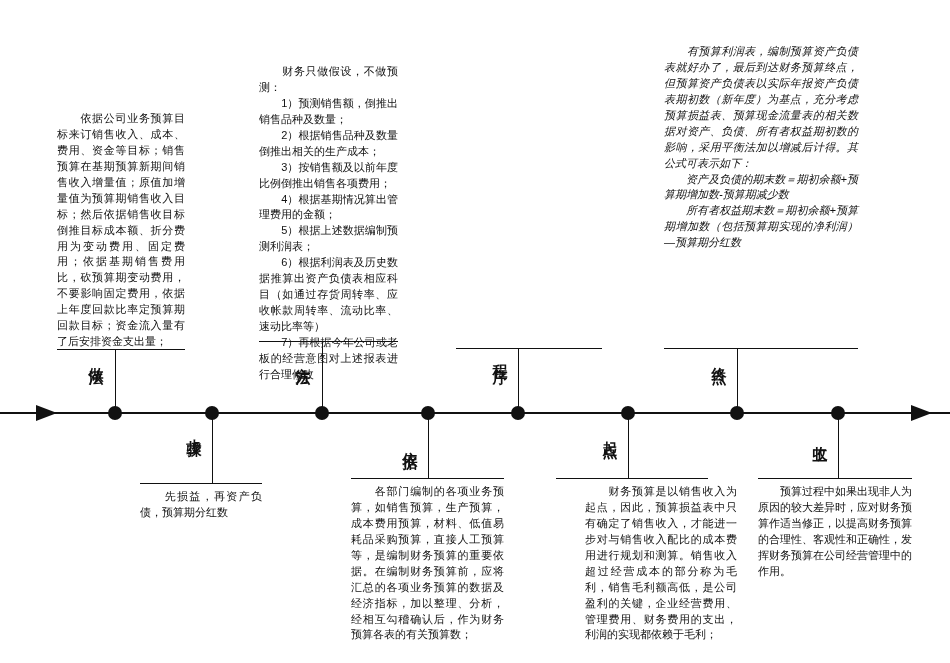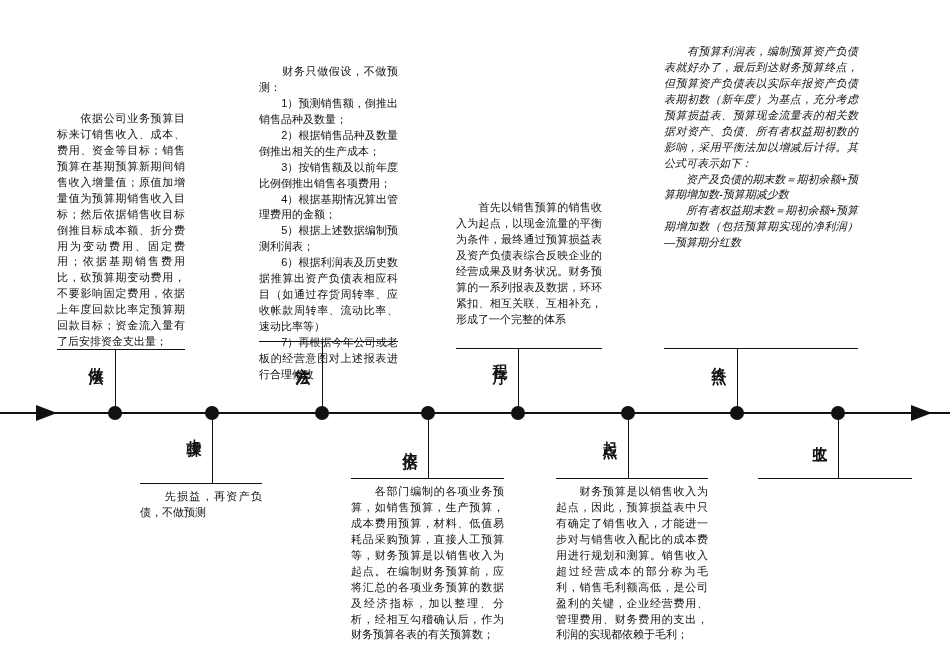--- a/index.html
+++ b/index.html
@@ -81,21 +81,21 @@
   .chengxu-dot   { left: 511px; }
   .chengxu-vline { left: 518px; top: 348px; height: 65px; }
   .chengxu-hline { left: 456px; top: 348px; width: 146px; }
   .chengxu-note  { left: 456px; top: 200px; width: 146px; }
   .chengxu-label { left: 490px; top: 353px; }
 
   
   .qidian-dot   { left: 621px; }
   .qidian-vline { left: 628px; top: 414px; height: 64px; }
   .qidian-hline { left: 556px; top: 478px; width: 152px; }
-  .qidian-note  { left: 556px; top: 484px; width: 152px; }
+  .qidian-note  { left: 585px; top: 484px; width: 152px; }
   .qidian-label { left: 600px; top: 429px; }
 
   
   .zhongdian-dot   { left: 730px; }
   .zhongdian-vline { left: 737px; top: 348px; height: 65px; }
   .zhongdian-hline { left: 664px; top: 348px; width: 194px; }
   .zhongdian-note  { left: 664px; top: 44px;  width: 194px; font-style: italic; }
   .zhongdian-label { left: 709px; top: 355px; }
 
   
@@ -113,63 +113,63 @@
   <div class="axis"></div>
   <div class="arrow arrow-left"></div>
   <div class="arrow arrow-right"></div>
 
   <div class="note zuofa-note">　　依据公司业务预算目标来订销售收入、成本、费用、资金等目标；销售预算在基期预算新期间销售收入增量值；原值加增量值为预算期销售收入目标；然后依据销售收目标倒推目标成本额、折分费用为变动费用、固定费用；依据基期销售费用比，砍预算期变动费用，不要影响固定费用，依据上年度回款比率定预算期回款目标；资金流入量有了后安排资金支出量；</div>
   <div class="hline zuofa-hline"></div>
   <div class="vline zuofa-vline"></div>
   <div class="vlabel zuofa-label">做法</div>
   <div class="dot zuofa-dot"></div>
 
-  <div class="note buzhou-note">　　先损益，再资产负债，不做预测</div>
+  <div class="note buzhou-note">　　先损益，再资产负债，预算期分红数</div>
   <div class="hline buzhou-hline"></div>
   <div class="vline buzhou-vline"></div>
   <div class="vlabel buzhou-label">步骤</div>
   <div class="dot buzhou-dot"></div>
 
   <div class="note fangfa-note">　　财务只做假设，不做预测：
 　　1）预测销售额，倒推出销售品种及数量；
 　　2）根据销售品种及数量倒推出相关的生产成本；
 　　3）按销售额及以前年度比例倒推出销售各项费用；
 　　4）根据基期情况算出管理费用的金额；
 　　5）根据上述数据编制预测利润表；
 　　6）根据利润表及历史数据推算出资产负债表相应科目（如通过存货周转率、应收帐款周转率、流动比率、速动比率等）
 　　7）再根据今年公司或老板的经营意图对上述报表进行合理修改</div>
   <div class="hline fangfa-hline"></div>
   <div class="vline fangfa-vline"></div>
   <div class="vlabel fangfa-label">方法</div>
   <div class="dot fangfa-dot"></div>
 
-  <div class="note yiju-note">　　各部门编制的各项业务预算，如销售预算，生产预算，成本费用预算，材料、低值易耗品采购预算，直接人工预算等，财务预算是以销售收入为起点。在编制财务预算前，应将汇总的各项业务预算的数据及经济指标，加以整理、分析，经相互勾稽确认后，作为财务预算各表的有关预算数；</div>
+  <div class="note yiju-note">　　各部门编制的各项业务预算，如销售预算，生产预算，成本费用预算，材料、低值易耗品采购预算，直接人工预算等，是编制财务预算的重要依据。在编制财务预算前，应将汇总的各项业务预算的数据及经济指标，加以整理、分析，经相互勾稽确认后，作为财务预算各表的有关预算数；</div>
   <div class="hline yiju-hline"></div>
   <div class="vline yiju-vline"></div>
   <div class="vlabel yiju-label">依据</div>
   <div class="dot yiju-dot"></div>
 
-  <div class="note chengxu-note">　　首先以销售预算的销售收入为起点，以现金流量的平衡为条件，最终通过预算损益表及资产负债表综合反映企业的经营成果及财务状况。财务预算的一系列报表及数据，环环紧扣、相互关联、互相补充，形成了一个完整的体系</div>
   <div class="hline chengxu-hline"></div>
   <div class="vline chengxu-vline"></div>
   <div class="vlabel chengxu-label">程序</div>
   <div class="dot chengxu-dot"></div>
 
   <div class="note qidian-note">　　财务预算是以销售收入为起点，因此，预算损益表中只有确定了销售收入，才能进一步对与销售收入配比的成本费用进行规划和测算。销售收入超过经营成本的部分称为毛利，销售毛利额高低，是公司盈利的关键，企业经营费用、管理费用、财务费用的支出，利润的实现都依赖于毛利；</div>
   <div class="hline qidian-hline"></div>
   <div class="vline qidian-vline"></div>
   <div class="vlabel qidian-label">起点</div>
   <div class="dot qidian-dot"></div>
 
   <div class="note zhongdian-note">　　有预算利润表，编制预算资产负债表就好办了，最后到达财务预算终点，但预算资产负债表以实际年报资产负债表期初数（新年度）为基点，充分考虑预算损益表、预算现金流量表的相关数据对资产、负债、所有者权益期初数的影响，采用平衡法加以增减后计得。其公式可表示如下：
 　　资产及负债的期末数＝期初余额+预算期增加数-预算期减少数
 　　所有者权益期末数＝期初余额+预算期增加数（包括预算期实现的净利润）—预算期分红数</div>
   <div class="hline zhongdian-hline"></div>
   <div class="vline zhongdian-vline"></div>
   <div class="vlabel zhongdian-label">终点</div>
   <div class="dot zhongdian-dot"></div>
 
+  <div class="note shougong-note">　　预算过程中如果出现非人为原因的较大差异时，应对财务预算作适当修正，以提高财务预算的合理性、客观性和正确性，发挥财务预算在公司经营管理中的作用。</div>
   <div class="hline shougong-hline"></div>
   <div class="vline shougong-vline"></div>
   <div class="vlabel shougong-label">收工</div>
   <div class="dot shougong-dot"></div>
 
 </div>
 
 </body></html>

